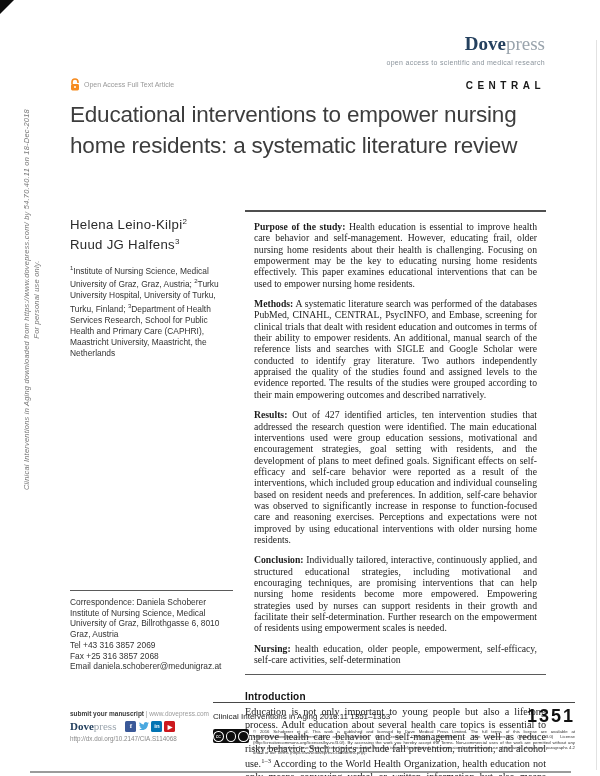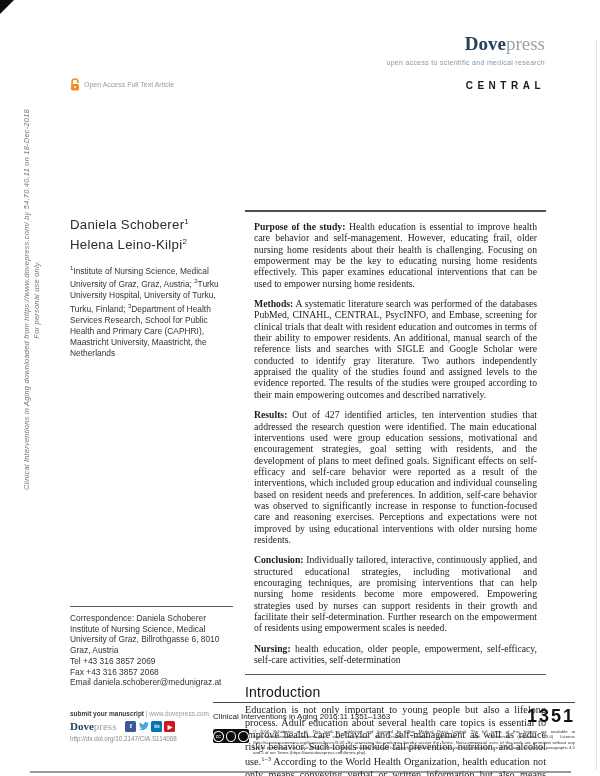--- a/index.html
+++ b/index.html
@@ -34,30 +34,30 @@
                  line-height:31px;color:#3d3d3d;letter-spacing:-.2px;font-weight:400;}
 
   
   .left-col{position:absolute;left:70px;top:214px;width:163px;}
   .author-line{font-size:13.2px;line-height:16.5px;color:#2b2b2b;letter-spacing:.3px;}
   .author-line sup{font-size:8px;}
   .affiliations{margin:9px 0 0 0;font-size:8.4px;line-height:10.9px;color:#333;}
   .affiliations sup{font-size:6px;}
 
   .corr-block{position:absolute;left:70px;top:590px;width:163px;border-top:1px solid #5a5a5a;
-              padding-top:6px;font-size:8.4px;line-height:10.7px;color:#333;margin-top:16px;}
+              padding-top:6px;font-size:8.4px;line-height:10.7px;color:#333;}
 
   
   .right-col{position:absolute;left:245px;top:210px;width:301px;}
   .abstract-rule{border-top:2px solid #4f4f4f;margin-bottom:7px;}
   .abs-p{margin:9px;font-family:"Liberation Serif",serif;font-size:9.7px;line-height:11.35px;
          text-align:justify;color:#1c1c1c;}
   .abs-p .lead{font-weight:700;}
   .intro-rule{border-top:1px solid #5a5a5a;margin-top:9px;}
-  .intro-heading{margin:9px 0 4px 0;font-size:14px;font-weight:400;color:#111;letter-spacing:.2px;}
+  .intro-heading{margin:16px 0 4px 0;font-size:10px;font-weight:700;color:#111;letter-spacing:.2px;}
   .intro-p{margin:0;font-family:"Liberation Serif",serif;font-size:10.2px;line-height:12.15px;
            text-align:justify;color:#1c1c1c;}
   .intro-p sup{font-size:6.5px;}
 
   
   .footer-left{position:absolute;left:70px;top:710px;width:145px;}
   .submit-line{font-size:6.5px;color:#9a9a9a;}
   .submit-line .sbold{color:#3a3a3a;font-weight:700;}
   .fl-row{display:flex;align-items:center;gap:3px;margin-top:3px;}
   .dove-small{font-family:"Liberation Serif",serif;font-size:11px;}
@@ -108,35 +108,39 @@
     <svg width="10" height="13" viewBox="0 0 10 13">
       <path d="M2 6 L2 4 A3 3 0 0 1 8 4 L8 5" fill="none" stroke="#f68b1f" stroke-width="1.6"></path>
       <rect x="1" y="6" width="8" height="6.4" rx="1.4" fill="#f68b1f"></rect>
       <circle cx="5" cy="9" r="1" fill="#fff"></circle>
     </svg>
     <span class="oa-text">Open Access Full Text Article</span>
   </div>
 
   <div class="review-label">CENTRAL</div>
 
+  <div class="article-title">
+    <div>Educational interventions to empower nursing</div>
+    <div>home residents: a systematic literature review</div>
+  </div>
 
   <div class="left-col">
-    <div class="author-line"><span>Daniela Schoberer</span><sup>1</sup></div>
     <div class="author-line"><span>Helena Leino-Kilpi</span><sup>2</sup></div>
+    <div class="author-line"><span>Ruud JG Halfens</span><sup>3</sup></div>
 
     <p class="affiliations">
       <sup>1</sup><span>Institute of Nursing Science, Medical University of Graz, Graz, Austria; </span><sup>2</sup><span>Turku University Hospital, University of Turku, Turku, Finland; </span><sup>3</sup><span>Department of Health Services Research, School for Public Health and Primary Care (CAPHRI), Maastricht University, Maastricht, the Netherlands</span>
     </p>
   </div>
 
   <div class="corr-block">
     <div>Correspondence: Daniela Schoberer</div>
     <div>Institute of Nursing Science, Medical University of Graz, Billrothgasse 6, 8010 Graz, Austria</div>
     <div>Tel +43 316 3857 2069</div>
-    <div>Fax +43 316 3857 2068</div>
+    <div>Fax +25 316 3857 2068</div>
     <div>Email daniela.schoberer@medunigraz.at</div>
   </div>
 
   <div class="right-col">
     <div class="abstract-rule"></div>
 
     <p class="abs-p"><span class="lead">Purpose of the study:</span><span> Health education is essential to improve health care behavior and self-management. However, educating frail, older nursing home residents about their health is challenging. Focusing on empowerment may be the key to educating nursing home residents effectively. This paper examines educational interventions that can be used to empower nursing home residents.</span></p>
     <p class="abs-p"><span class="lead">Methods:</span><span> A systematic literature search was performed of the databases PubMed, CINAHL, CENTRAL, PsycINFO, and Embase, screening for clinical trials that dealt with resident education and outcomes in terms of their ability to empower residents. An additional, manual search of the reference lists and searches with SIGLE and Google Scholar were conducted to identify gray literature. Two authors independently appraised the quality of the studies found and assigned levels to the evidence reported. The results of the studies were grouped according to their main empowering outcomes and described narratively.</span></p>
     <p class="abs-p"><span class="lead">Results:</span><span> Out of 427 identified articles, ten intervention studies that addressed the research question were identified. The main educational interventions used were group education sessions, motivational and encouragement strategies, goal setting with residents, and the development of plans to meet defined goals. Significant effects on self-efficacy and self-care behavior were reported as a result of the interventions, which included group education and individual counseling based on resident needs and preferences. In addition, self-care behavior was observed to significantly increase in response to function-focused care and reasoning exercises. Perceptions and expectations were not improved by using educational interventions with older nursing home residents.</span></p>
     <p class="abs-p"><span class="lead">Conclusion:</span><span> Individually tailored, interactive, continuously applied, and structured educational strategies, including motivational and encouraging techniques, are promising interventions that can help nursing home residents become more empowered. Empowering strategies used by nurses can support residents in their growth and facilitate their self-determination. Further research on the empowerment of residents using empowerment scales is needed.</span></p>

